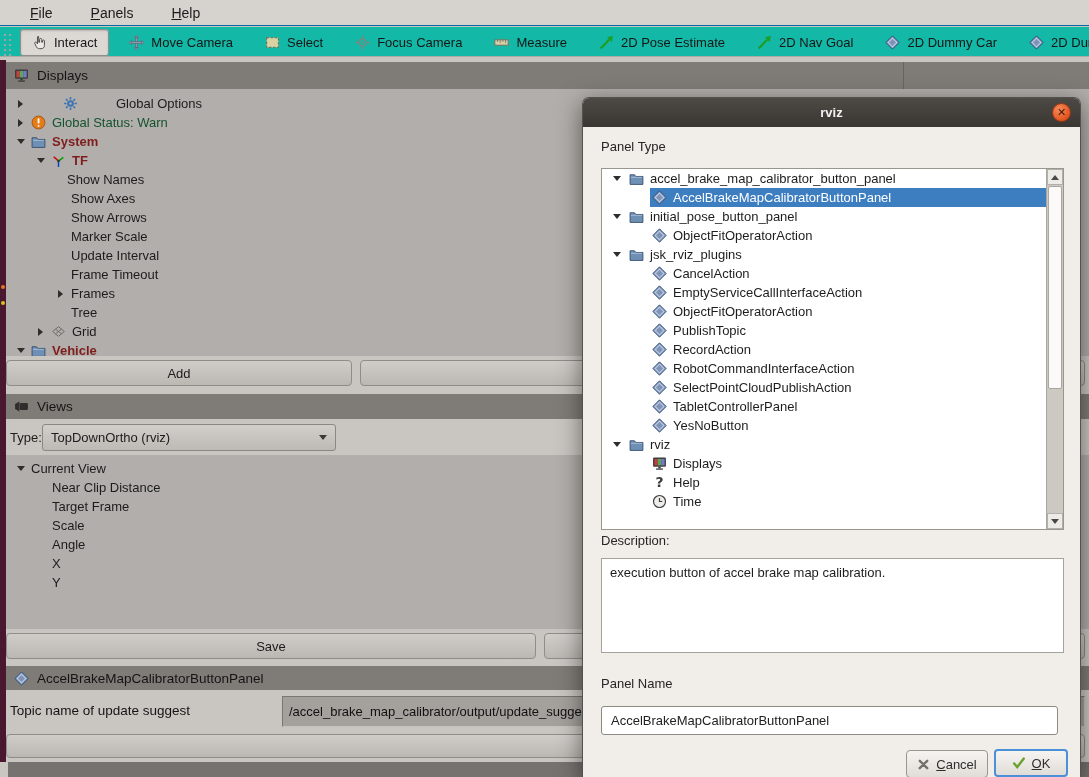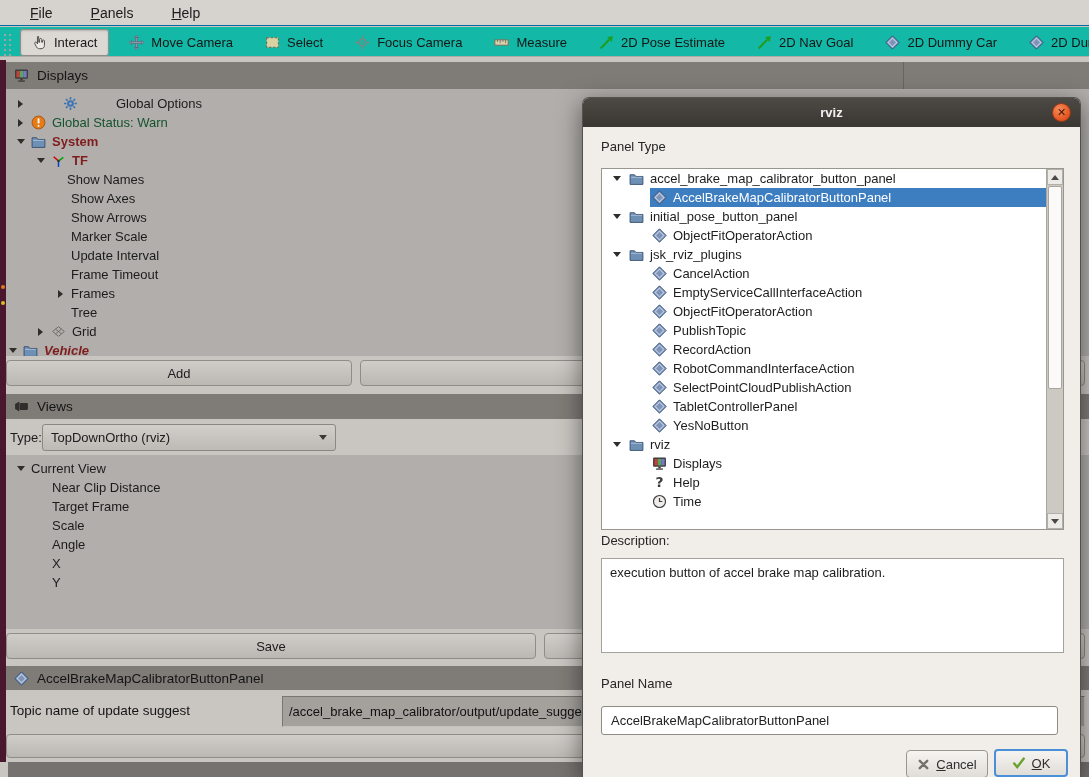--- a/index.html
+++ b/index.html
@@ -311,21 +311,21 @@
         <span class="icon">
           <svg viewBox="0 0 14 14">
             <g fill="none" stroke="#6e6c68" stroke-width=".9">
               <path d="M7 2.5L12.5 7 7 11.5 1.5 7z"></path>
               <path d="M4.2 4.8L9.8 9.2M9.8 4.8L4.2 9.2"></path>
             </g>
           </svg>
         </span>
         <span class="tree-label">Grid</span>
       </div>
-      <div class="tree-row" style="padding-left: 0; font-style: italic;">
+      <div class="tree-row" style="padding-left: 8px;">
         <span class="arrow open"></span>
         <span class="icon">
           <svg viewBox="0 0 14 14">
             <path d="M1 3.5h4.2l1.2 1.6H13v7.4H1z" fill="#6f90b5" stroke="#2f4a6b" stroke-width=".8"></path>
             <path d="M1.8 5.9h10.4" stroke="#a8bdd6" stroke-width=".9" fill="none"></path>
           </svg>
         </span>
         <span class="tree-label style-group">Vehicle</span>
       </div>
     </div>

